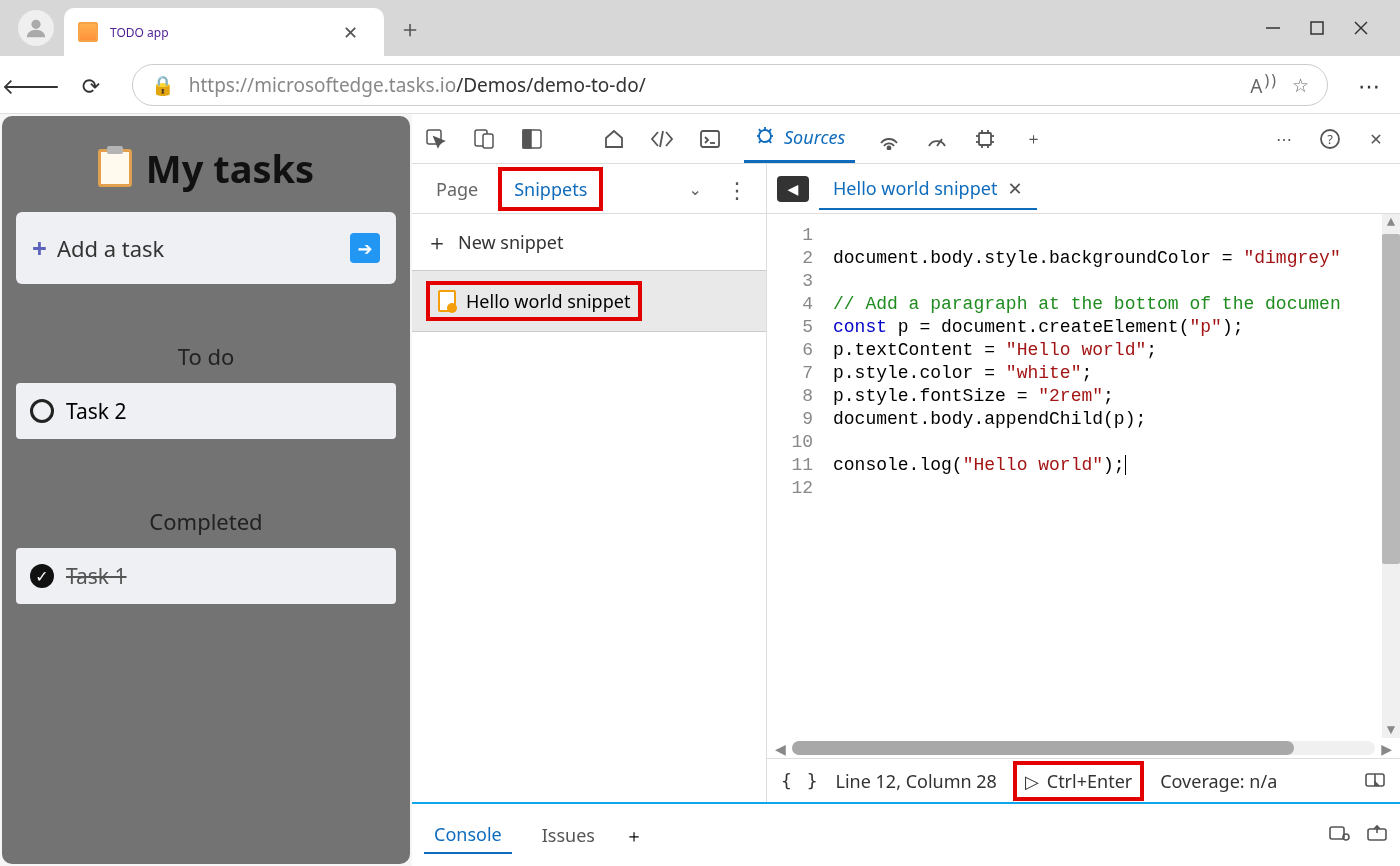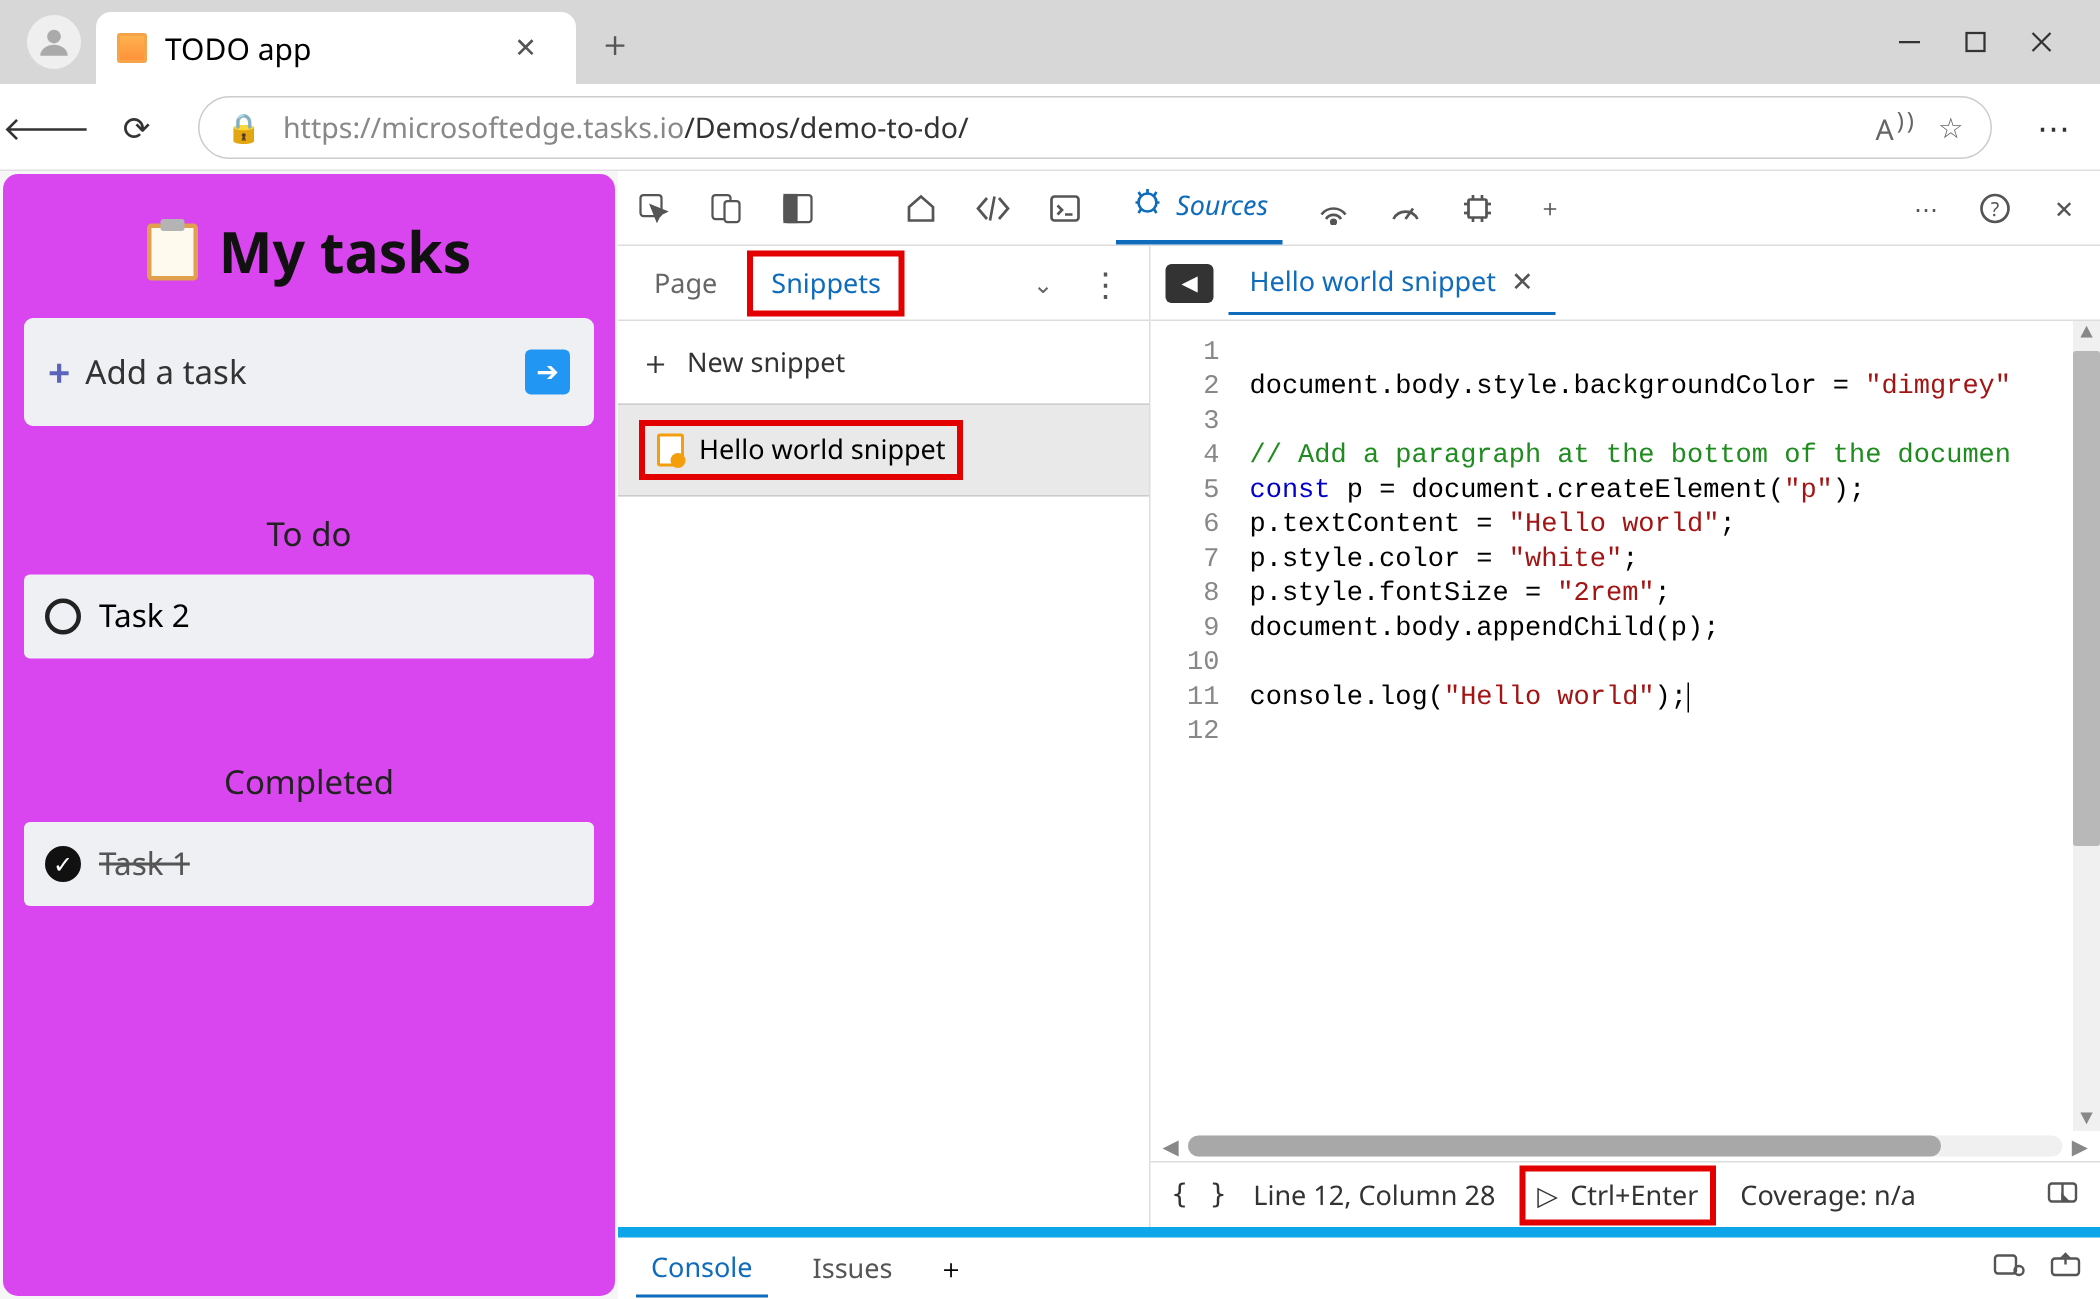--- a/index.html
+++ b/index.html
@@ -44,21 +44,21 @@
     min-width: 320px;
     position: relative;
   }
   .tab-favicon {
     width: 20px; height: 20px;
     background: linear-gradient(#ffb14f,#ff923b);
     border: 2px solid #f6a44a;
     border-radius: 2px;
     margin-right: 12px;
   }
-  .tab-title { font-size: 20px; color: #000000; flex: 1; }
+  .tab-title { font-size: 12px; color: #4c1d95; flex: 1; }
   .tab-close { color: #555; font-size: 18px; padding: 4px 8px; cursor: pointer; }
   .new-tab-btn { font-size: 24px; color: #555; padding: 0 14px; cursor: pointer; }
   .win-controls { margin-left: auto; display: flex; gap: 26px; padding-right: 22px; }
   .win-btn { width: 18px; height: 18px; color: #333; display:flex; align-items:center; justify-content:center; }
   
   .toolbar {
     background: #fff;
     height: 58px;
     display: flex;
     align-items: center;
@@ -86,21 +86,21 @@
   
   .content-row {
     flex: 1;
     display: flex;
     background: #f6f6f6;
     min-height: 0;
   }
   
   .app-pane {
     width: 408px;
-    background: #d946ef;
+    background: #737373;
     padding: 14px;
     display: flex; flex-direction: column;
     border-radius: 10px;
     margin: 2px;
   }
   .app-header {
     display: flex; align-items: center; justify-content: center;
     gap: 14px;
     padding: 12px 0 18px 0;
   }
@@ -277,21 +277,21 @@
     height: 44px; border-top:1px solid #ddd;
     display:flex; align-items:center; padding: 0 14px;
     gap: 16px; font-size:18px; color:#333;
   }
   .braces { font-family: Consolas, monospace; letter-spacing:2px; }
   .run-box { display:flex; align-items:center; gap:8px; padding:4px 8px; }
   .play { font-size:18px; }
   .status-right { margin-left:auto; display:flex; gap:14px; color:#555; }
   
   .drawer {
-    height: 48px; border-top:7px solid #0ea5e9;
+    height: 64px; border-top:2px solid #0ea5e9;
     display:flex; align-items:center; padding: 0 12px; gap: 20px;
     font-size: 18px;
   }
   .drawer-tab { color:#555; padding: 6px 10px; }
   .drawer-tab.active { color:#0f6cbd; border-bottom: 2px solid #0f6cbd; }
   .drawer-right { margin-left:auto; display:flex; gap:16px; color:#555; }
 </style>
 </head>
 <body>
 

